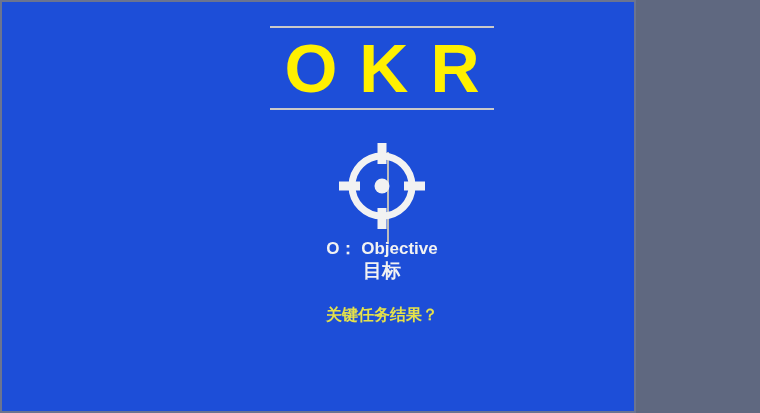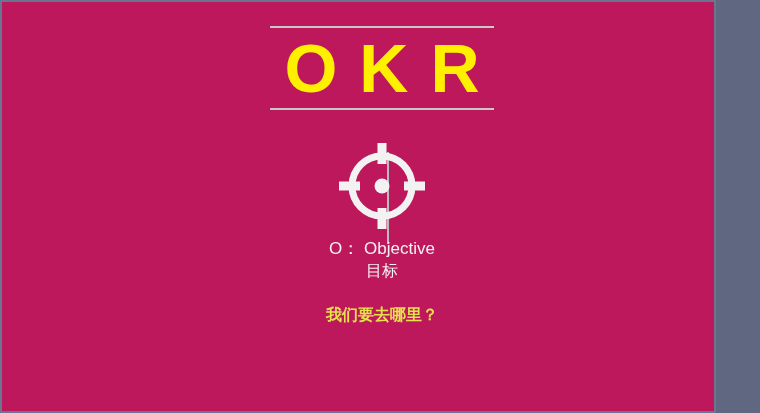--- a/index.html
+++ b/index.html
@@ -9,24 +9,24 @@
   }
   body {
     width: 760px;
     height: 413px;
     overflow: hidden;
     font-family: "Liberation Sans", "DejaVu Sans", sans-serif;
   }
 
   #slide {
     position: relative;
-    width: 716px;
+    width: 636px;
     height: 413px;
     box-sizing: border-box;
-    background: #be185d;
+    background: #1d4ed8;
     border: 2px solid #6b7490;
     overflow: hidden;
   }
 
   
   #title-block {
     position: absolute;
     left: 0;
     top: 24px;
     width: 760px;
@@ -80,29 +80,29 @@
   .icon-wrap {
     height: 104px;
     display: flex;
     align-items: center;
     justify-content: center;
   }
 
   .label-en {
     font-size: 17px;
     line-height: 22px;
-    font-weight: normal;
+    font-weight: bold;
     color: #f2f2f2;
     white-space: nowrap;
     text-align: center;
   }
   .label-cn {
-    font-size: 16px;
+    font-size: 19px;
     line-height: 22px;
-    font-weight: normal;
+    font-weight: bold;
     color: #f2f2f2;
     white-space: nowrap;
   }
   .question {
     margin-top: 22px;
     font-size: 16px;
     line-height: 22px;
     font-weight: bold;
     color: #e5e14a;
     white-space: nowrap;
@@ -131,18 +131,18 @@
           <circle cx="43" cy="43" r="30" fill="none" stroke="#f2f2f2" stroke-width="7"></circle>
           <circle cx="43" cy="43" r="7.5" fill="#f2f2f2"></circle>
           <rect x="38.5" y="0" width="9" height="21" fill="#f2f2f2"></rect>
           <rect x="38.5" y="65" width="9" height="21" fill="#f2f2f2"></rect>
           <rect x="0" y="38.5" width="21" height="9" fill="#f2f2f2"></rect>
           <rect x="65" y="38.5" width="21" height="9" fill="#f2f2f2"></rect>
         </svg>
       </div>
       <div class="label-en">O： Objective</div>
       <div class="label-cn">目标</div>
-      <div class="question">我们要去哪里？</div>
+      <div class="question">关键任务结果？</div>
     </div>
 
 
   </div>
 </div>
 
 </body></html>

